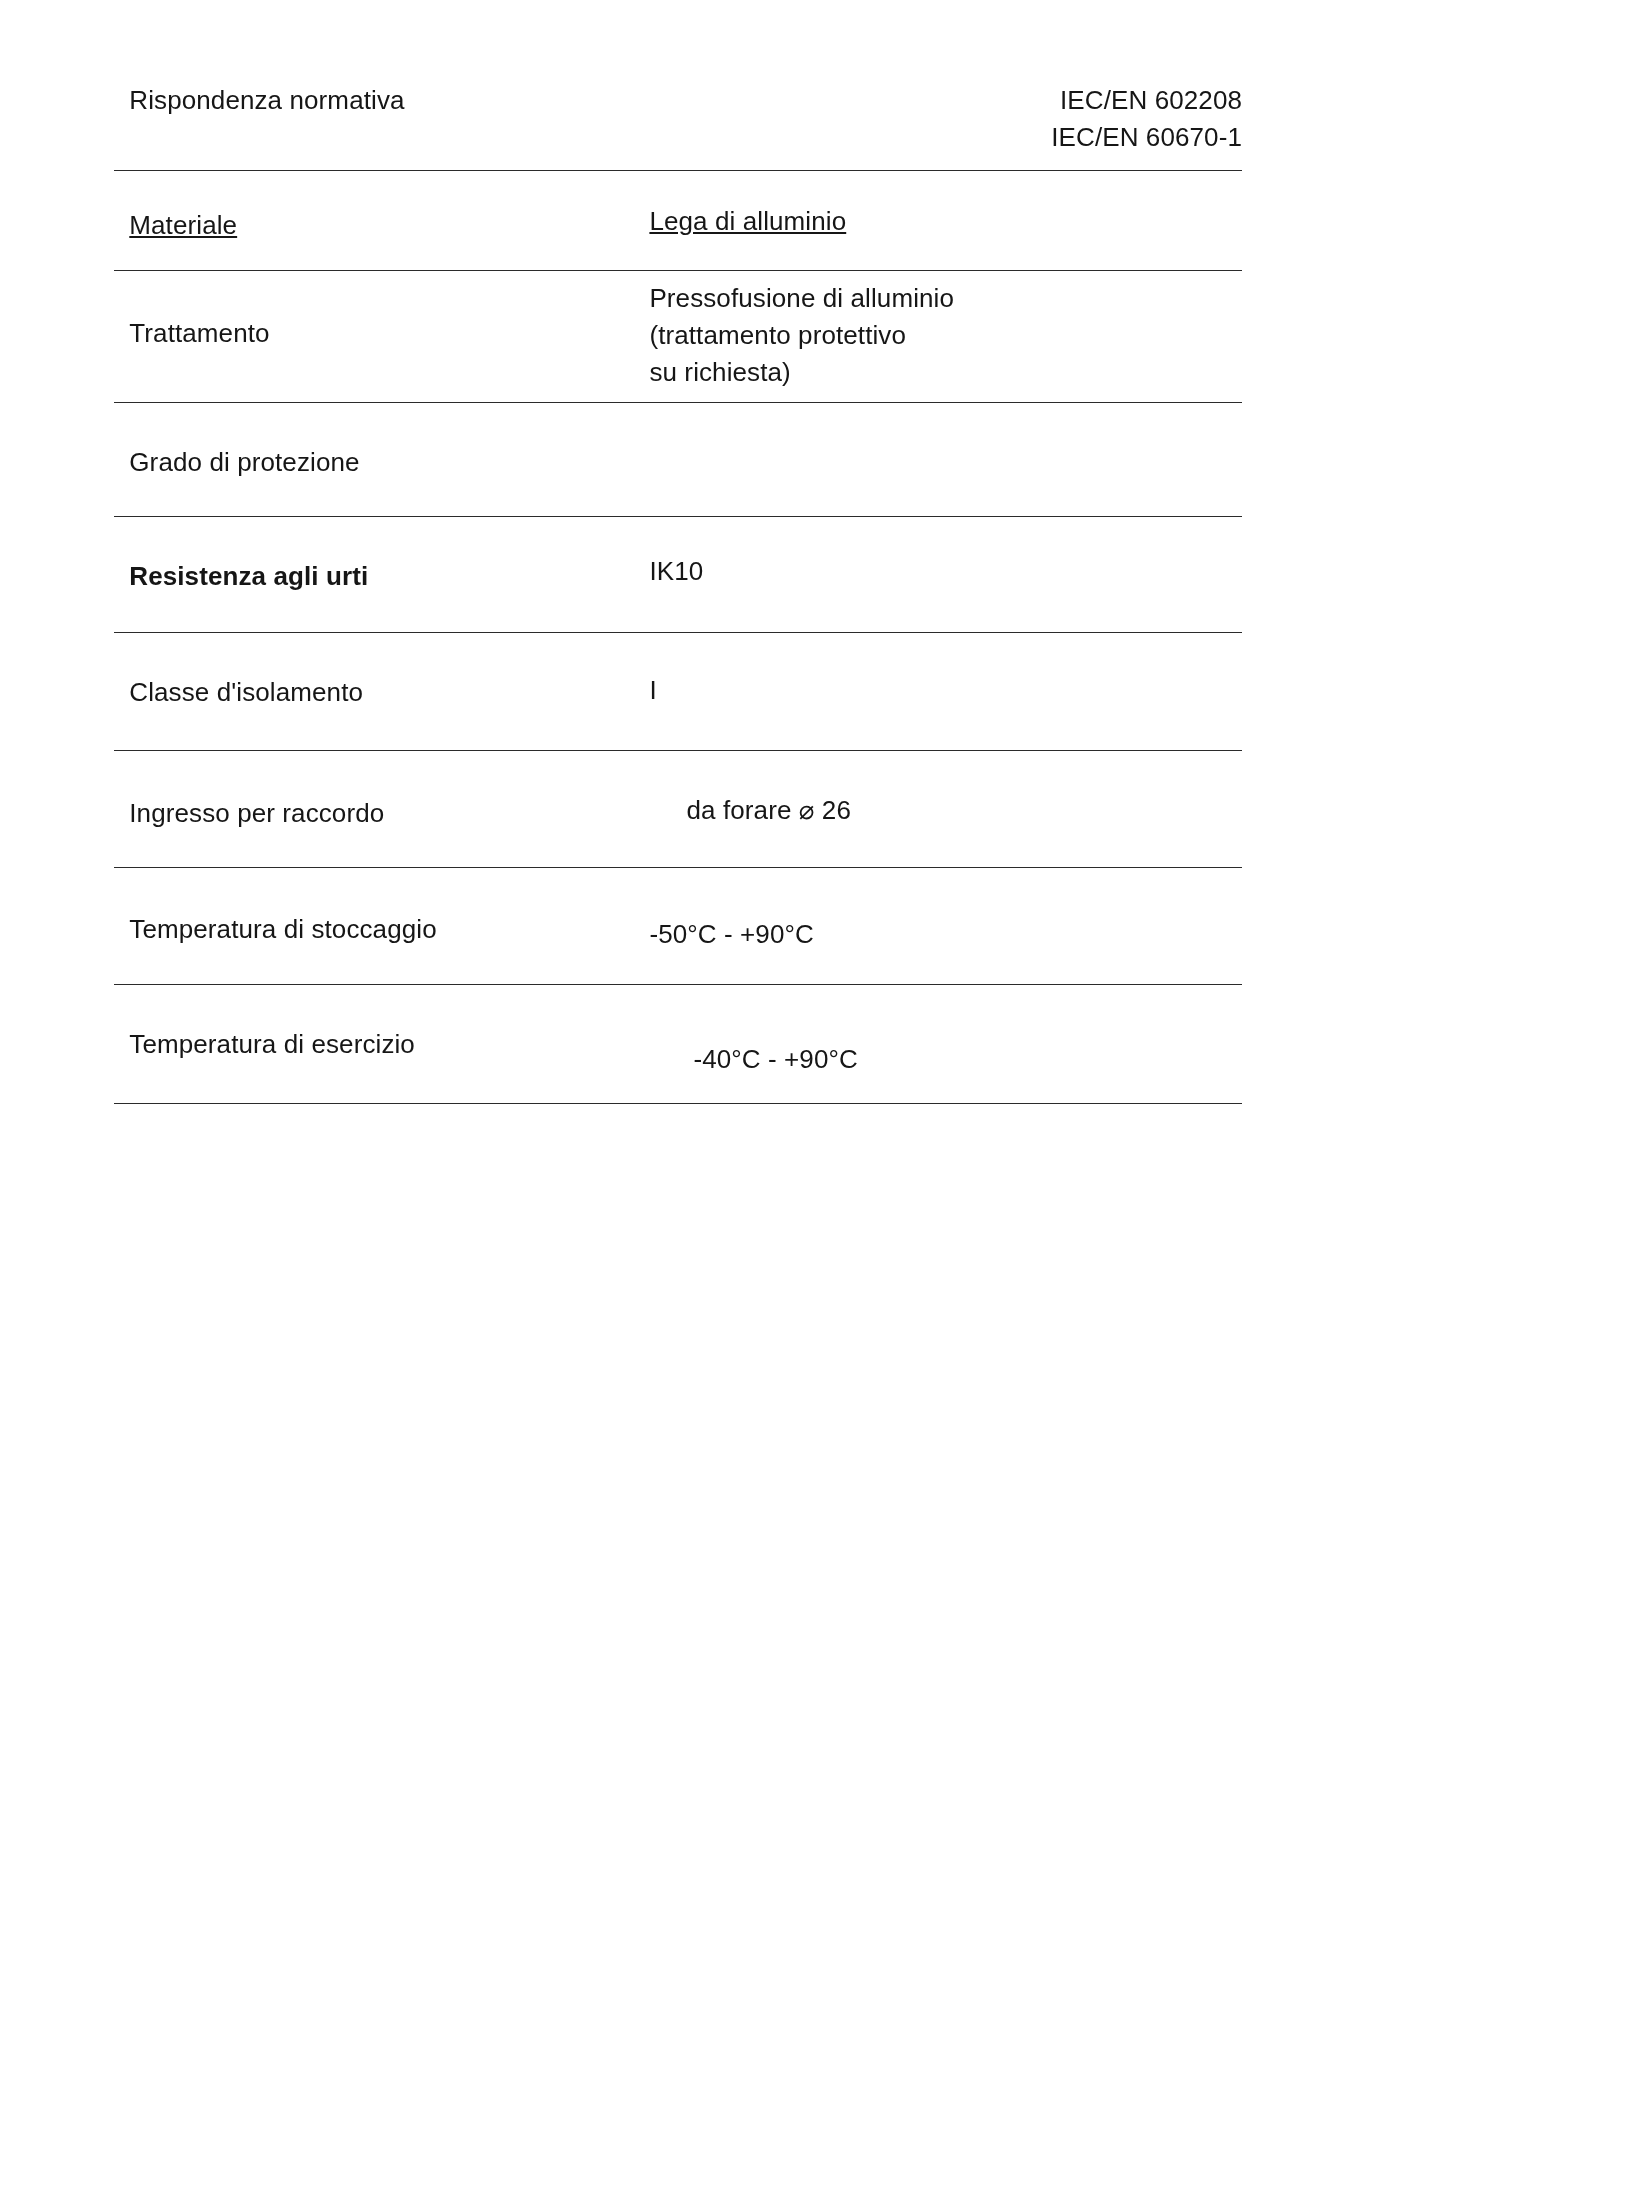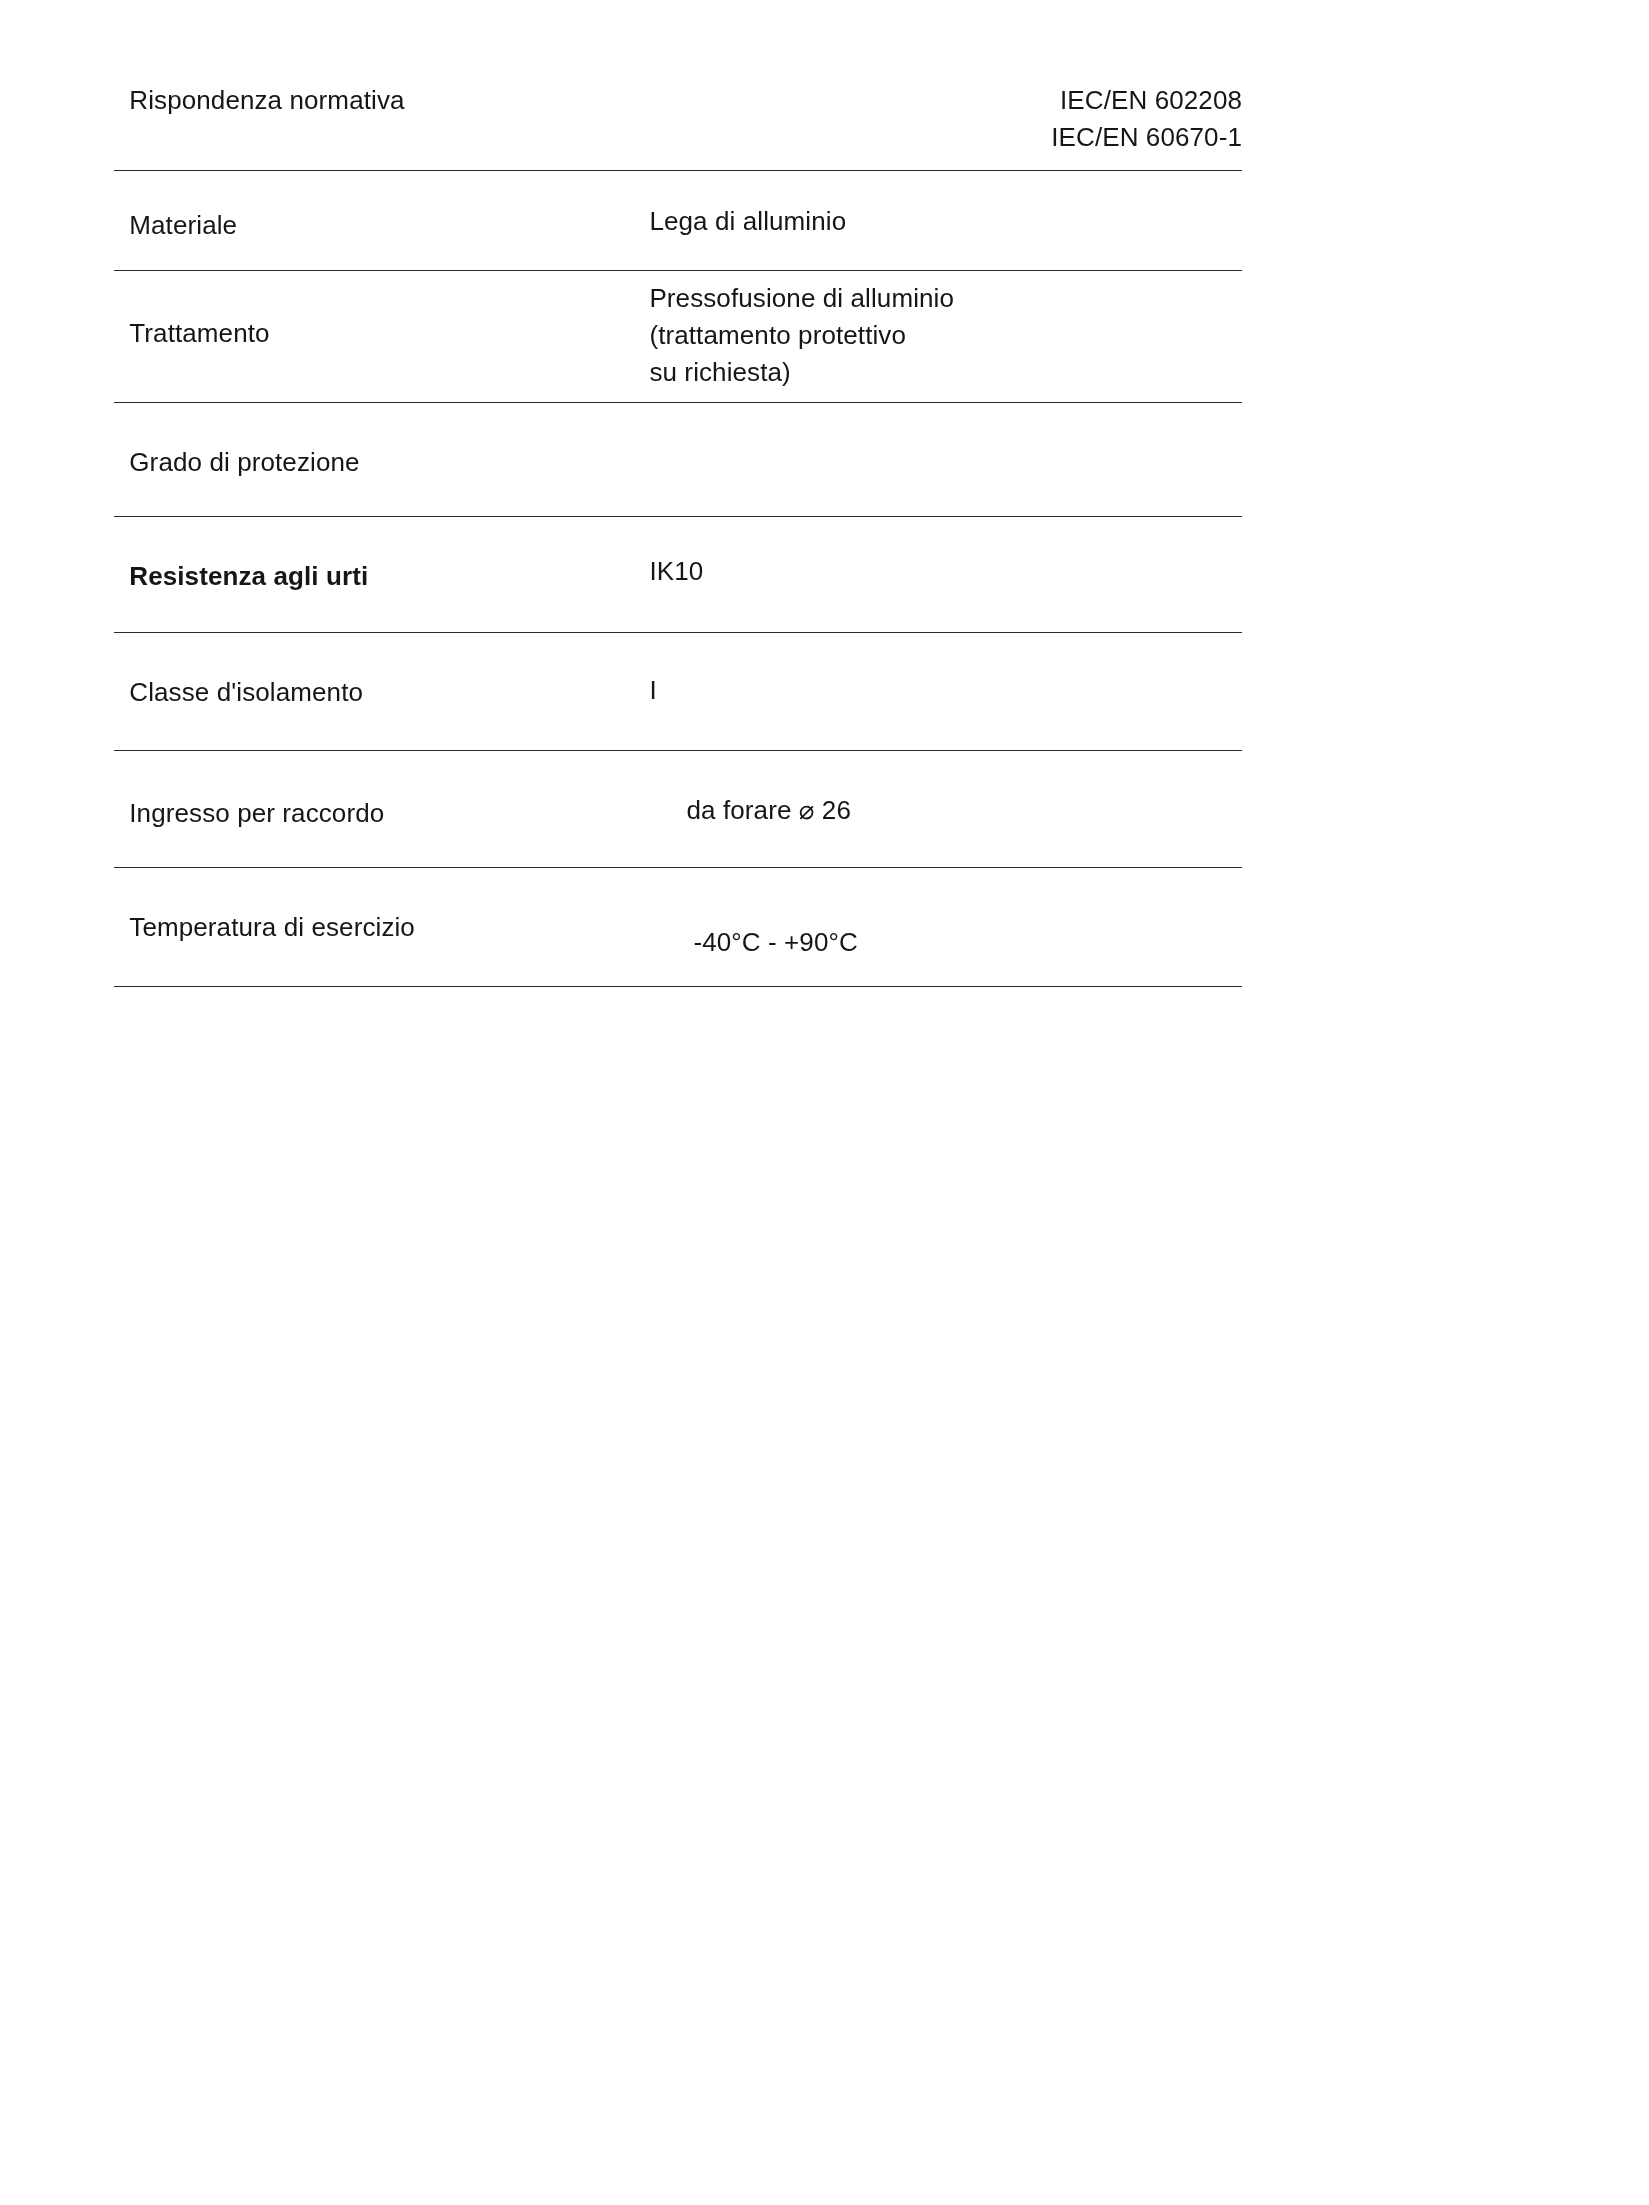--- a/index.html
+++ b/index.html
@@ -60,21 +60,21 @@
     color: #161616;
     letter-spacing: 0.1px;
     white-space: pre-line;
   }
 
   
   .row-0 { height: 89px; }
   .row-0 .label-cell { padding-top: 0px; }
   .row-0 .value-cell { padding-top: 0px; padding-left: 3.4px; text-align: right; }
 
-  .row-1 { height: 100px; }
+  .row-1 { height: 100px; text-decoration: underline; }
   .row-1 .label-cell { padding-top: 36px; }
   .row-1 .value-cell { padding-top: 32px; padding-left: 3.4px; }
 
   .row-2 { height: 132px; }
   .row-2 .label-cell { padding-top: 44px; }
   .row-2 .value-cell { padding-top: 8.5px; padding-left: 3.4px; }
 
   .row-3 { height: 114px; }
   .row-3 .label-cell { padding-top: 41px; }
   .row-3 .value-cell { padding-top: 36px; padding-left: 3.4px; }
@@ -136,20 +136,24 @@
     <div class="spec-row row-5">
       <div class="label-cell">Classe d'isolamento</div>
       <div class="value-cell">I</div>
     </div>
 
     <div class="spec-row row-6">
       <div class="label-cell">Ingresso per raccordo</div>
       <div class="value-cell">da forare ⌀ 26</div>
     </div>
 
+    <div class="spec-row row-7">
+      <div class="label-cell">Temperatura  di stoccaggio</div>
+      <div class="value-cell">-50°C - +90°C</div>
+    </div>
 
     <div class="spec-row row-8">
       <div class="label-cell">Temperatura di esercizio</div>
       <div class="value-cell">-40°C - +90°C</div>
     </div>
 
   </div>
 </div>
 
 

